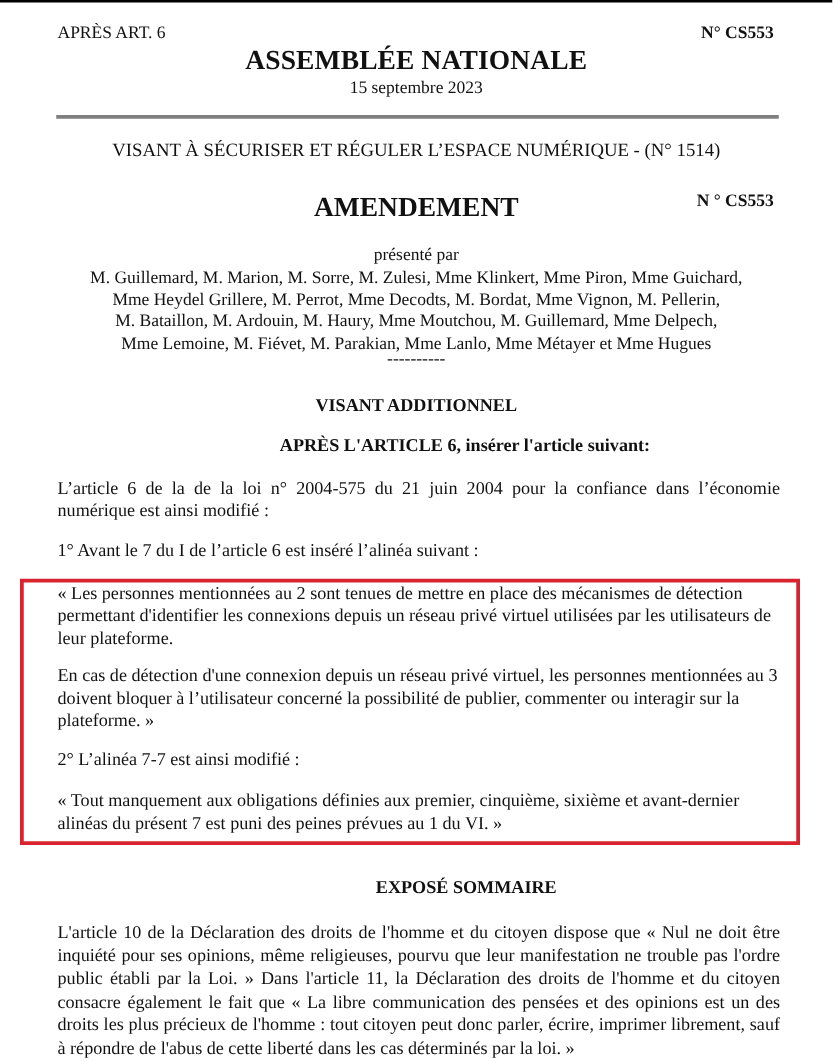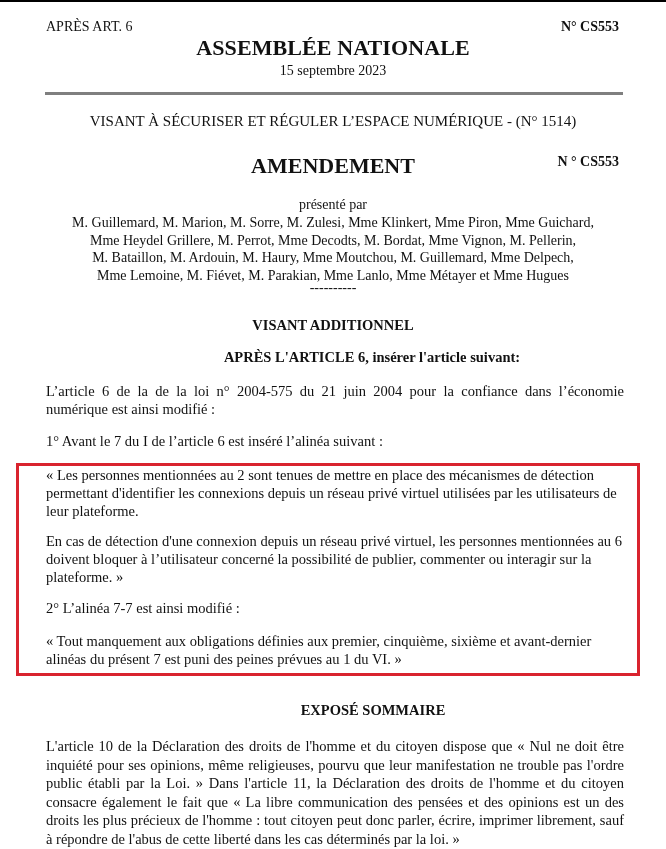--- a/index.html
+++ b/index.html
@@ -142,18 +142,18 @@
 <div class="abs separator">----------</div>
 
 <div class="abs section-heading h-article-add">VISANT ADDITIONNEL</div>
 <div class="abs section-heading h-after-article">APRÈS L'ARTICLE 6, insérer l'article suivant:</div>
 
 <div class="para p-intro">L’article 6 de la de la loi n° 2004-575 du 21 juin 2004 pour la confiance dans l’économie numérique est ainsi modifié :</div>
 <div class="para left p-first">1° Avant le 7 du I de l’article 6 est inséré l’alinéa suivant :</div>
 
 <div class="red-box" style="border-color: rgb(217, 35, 46);"></div>
 <div class="para left p-box1">« Les personnes mentionnées au 2 sont tenues de mettre en place des mécanismes de détection permettant d'identifier les connexions depuis un réseau privé virtuel utilisées par les utilisateurs de leur plateforme.</div>
-<div class="para left p-box2">En cas de détection d'une connexion depuis un réseau privé virtuel, les personnes mentionnées au 6 doivent bloquer à l’utilisateur concerné la possibilité de publier, commenter ou interagir sur la plateforme. »</div>
+<div class="para left p-box2">En cas de détection d'une connexion depuis un réseau privé virtuel, les personnes mentionnées au 3 doivent bloquer à l’utilisateur concerné la possibilité de publier, commenter ou interagir sur la plateforme. »</div>
 <div class="para left p-box3">2° L’alinéa 7-7 est ainsi modifié :</div>
 <div class="para left p-box4">« Tout manquement aux obligations définies aux premier, cinquième, sixième et avant-dernier alinéas du présent 7 est puni des peines prévues au 1 du VI. »</div>
 
 <div class="abs section-heading h-expose">EXPOSÉ SOMMAIRE</div>
 <div class="para p-expose">L'article 10 de la Déclaration des droits de l'homme et du citoyen dispose que « Nul ne doit être inquiété pour ses opinions, même religieuses, pourvu que leur manifestation ne trouble pas l'ordre public établi par la Loi. » Dans l'article 11, la Déclaration des droits de l'homme et du citoyen consacre également le fait que « La libre communication des pensées et des opinions est un des droits les plus précieux de l'homme : tout citoyen peut donc parler, écrire, imprimer librement, sauf à répondre de l'abus de cette liberté dans les cas déterminés par la loi. »</div>
 
 </body></html>

